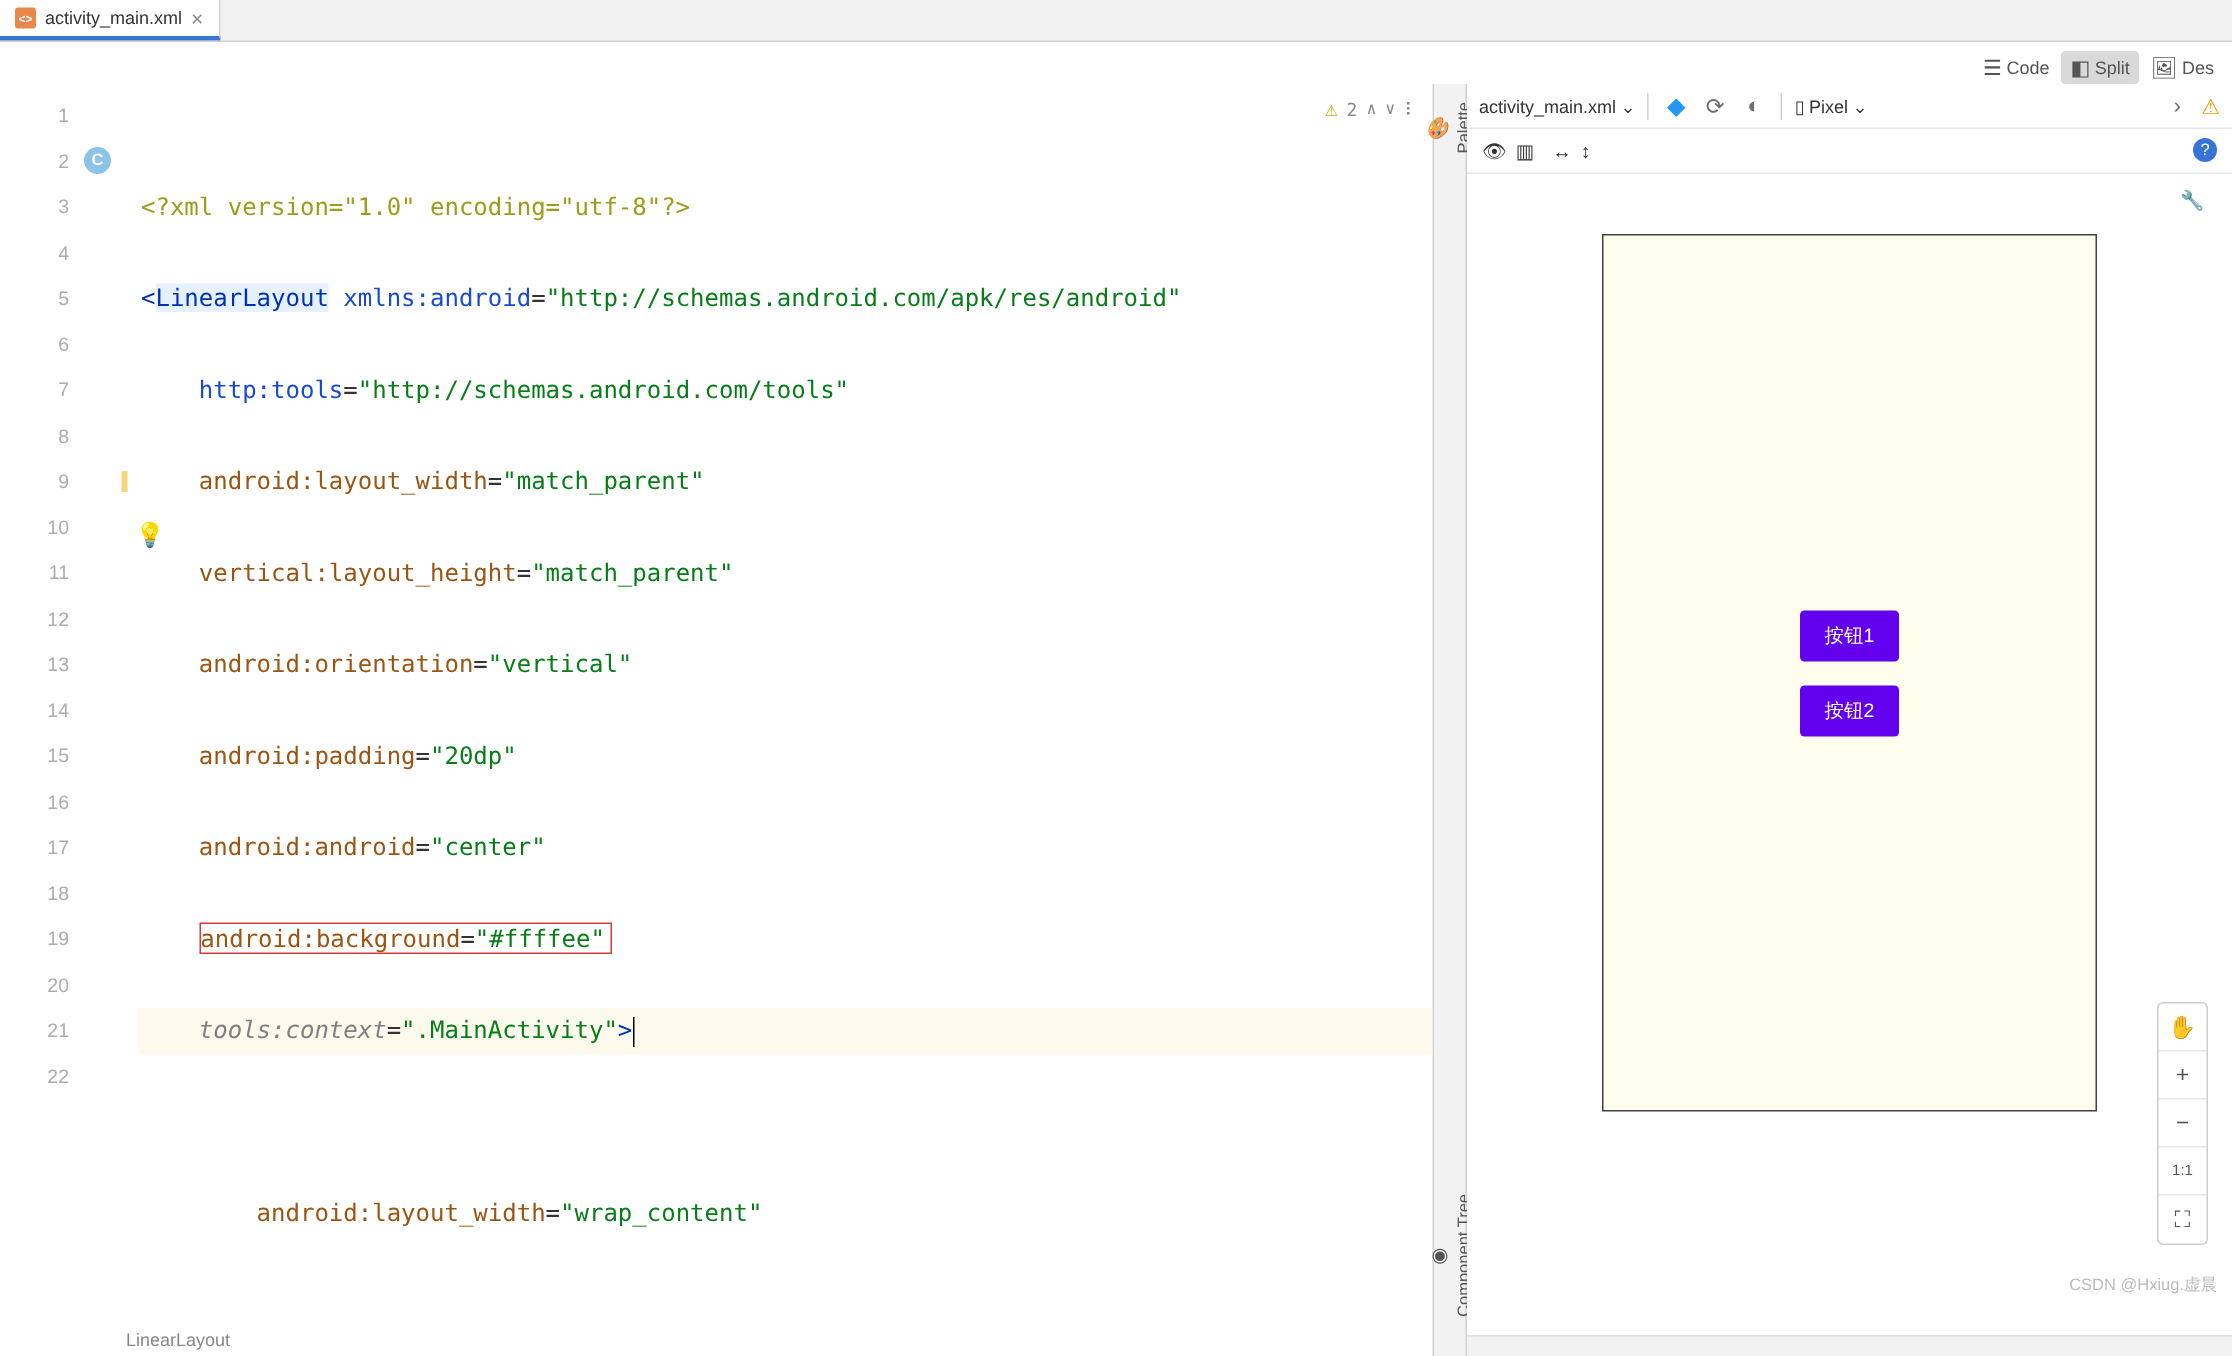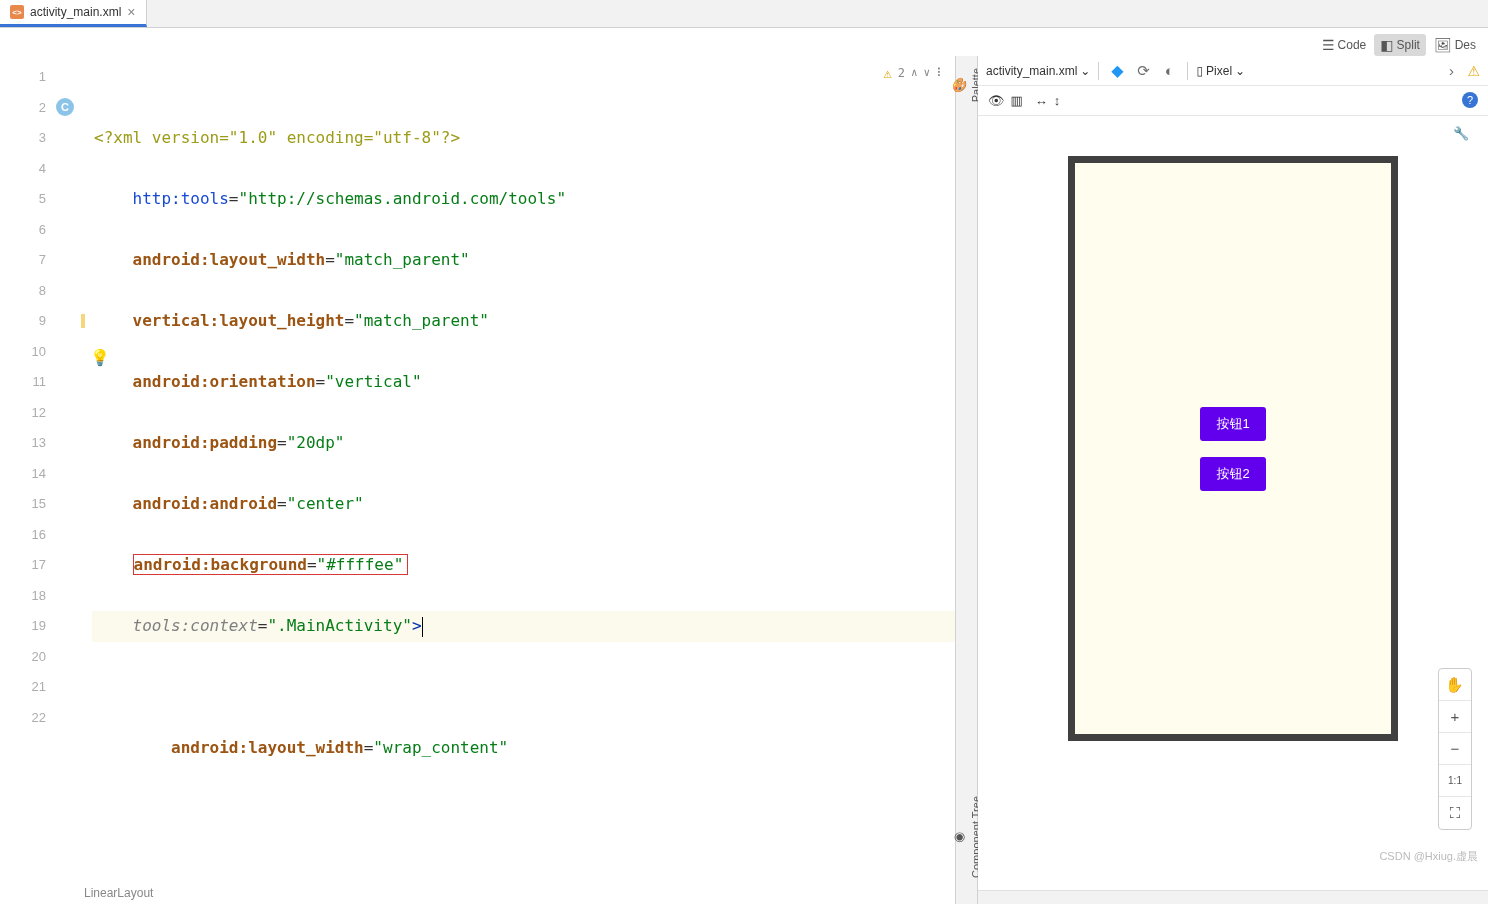--- a/index.html
+++ b/index.html
@@ -20,41 +20,41 @@
 .gutter .bulb { position: absolute; right: -28px; top: 6px; color: #f2a72c; font-size: 16px; }
 .gutter .ychg { position: absolute; right: -3px; top: 8px; width: 4px; height: 14px; background: #f5d67b; }
 .code-area { flex: 1; padding: 6px 0 6px 10px; font-family: "Consolas", "Menlo", monospace; font-size: 16px; line-height: 30.5px; white-space: pre; overflow: hidden; position: relative; }
 .code-line { height: 30.5px; padding-left: 2px; }
 .code-line.cursor-line { background: #fcfaed; }
 .hl-tag { background: #e6f1fb; }
 .redbox { border: 1px solid #d63838; padding: 0 4px 0 0; }
 .c-pi { color: #9c9c18; }
 .c-tag { color: #0033b3; }
 .c-ns { color: #174ad4; }
-.c-attr { color: #9c5412; font-weight: bold; }
+.c-attr { color: #9c5412; }
 .c-attr-gray { color: #808080; font-style: italic; }
 .c-eq { color: #333; }
 .c-val { color: #067d17; }
 .c-angle { color: #0033b3; }
 .warn-area { position: absolute; right: 10px; top: 2px; display: flex; align-items: center; gap: 6px; font-size: 12px; color: #888; }
 .warn-area .wicon { color: #e2a100; font-size: 14px; }
 .warn-area .chev { font-size: 11px; }
 .right-tabs { width: 22px; background: #f2f2f2; border-right: 1px solid #d1d1d1; display: flex; flex-direction: column; align-items: center; padding-top: 6px; gap: 40px; }
 .right-tabs .vtab { writing-mode: vertical-rl; transform: rotate(180deg); font-size: 11px; color: #555; display: flex; flex-direction: column; align-items: center; gap: 4px; cursor: pointer; padding: 6px 2px; }
 .right-tabs .vtab.ctree { position: absolute; bottom: 20px; }
 .right-tabs .ticon { font-size: 13px; transform: rotate(90deg); }
 .preview-pane { width: 510px; display: flex; flex-direction: column; background: #fff; position: relative; }
 .preview-toolbar { height: 30px; display: flex; align-items: center; gap: 6px; padding: 0 8px; border-bottom: 1px solid #e6e6e6; font-size: 12px; }
 .preview-toolbar .sep { width: 1px; height: 18px; background: #d1d1d1; margin: 0 2px; }
 .preview-toolbar .tb-icon { width: 20px; height: 20px; display: flex; align-items: center; justify-content: center; color: #6e6e6e; cursor: pointer; font-size: 15px; }
 .preview-toolbar .tb-txt { display: flex; align-items: center; gap: 3px; cursor: pointer; color: #333; }
 .preview-toolbar .warn-s { color: #e2a100; font-size: 14px; }
 .preview-toolbar2 { height: 30px; display: flex; align-items: center; gap: 6px; padding: 0 10px; border-bottom: 1px solid #e6e6e6; }
 .preview-canvas { flex: 1; display: flex; justify-content: center; padding: 20px 20px 0; position: relative; background: #fff; overflow: hidden; }
-.device-frame { width: 330px; height: 585px; background: #fffeee; border: 7px solid #404040; position: relative; margin-top: 20px; }
+.device-frame { width: 330px; height: 585px; background: #fffeee; border: 1px solid #404040; position: relative; margin-top: 20px; }
 .device-inner { position: absolute; inset: 0; display: flex; flex-direction: column; align-items: center; justify-content: center; gap: 16px; }
 .dev-btn { background: #6200ee; color: #fff; padding: 8px 16px; font-size: 13px; border: none; border-radius: 3px; }
 .wrench { position: absolute; right: 18px; top: 10px; color: #888; font-size: 13px; }
 .zoom-panel { position: absolute; right: 16px; bottom: 60px; display: flex; flex-direction: column; background: #fff; border: 1px solid #ccc; border-radius: 4px; overflow: hidden; }
 .zoom-panel .zb { width: 32px; height: 32px; display: flex; align-items: center; justify-content: center; border-bottom: 1px solid #e6e6e6; font-size: 15px; color: #555; cursor: pointer; }
 .zoom-panel .zb:last-child { border-bottom: none; }
 .bottom-scroll { height: 14px; background: #f2f2f2; border-top: 1px solid #e0e0e0; }
 .status-path { position: absolute; left: 84px; bottom: 4px; font-size: 12px; color: #888; }
 .tb-icon.surf { color: #2196f3; font-size: 16px; }
 .watermark { position: absolute; right: 10px; bottom: 40px; font-size: 11px; color: #bbb; }
@@ -114,20 +114,21 @@
       <div class="ln">22</div>
     </div>
     <div class="code-area">
       <div class="warn-area">
         <span class="wicon">⚠</span><span>2</span>
         <span class="chev">∧</span>
         <span class="chev">∨</span>
         <span>⠇</span>
       </div>
 <div class="code-line"><span class="c-pi">&lt;?xml version="1.0" encoding="utf-8"?&gt;</span></div>
+<div class="code-line"><span class="c-angle">&lt;</span><span class="c-tag hl-tag">LinearLayout</span> <span class="c-ns">xmlns:android</span><span class="c-eq">=</span><span class="c-val">"http://schemas.android.com/apk/res/android"</span></div>
 <div class="code-line">    <span class="c-ns">http:tools</span><span class="c-eq">=</span><span class="c-val">"http://schemas.android.com/tools"</span></div>
 <div class="code-line">    <span class="c-attr">android:layout_width</span><span class="c-eq">=</span><span class="c-val">"match_parent"</span></div>
 <div class="code-line">    <span class="c-attr">vertical:layout_height</span><span class="c-eq">=</span><span class="c-val">"match_parent"</span></div>
 <div class="code-line">    <span class="c-attr">android:orientation</span><span class="c-eq">=</span><span class="c-val">"vertical"</span></div>
 <div class="code-line">    <span class="c-attr">android:padding</span><span class="c-eq">=</span><span class="c-val">"20dp"</span></div>
 <div class="code-line">    <span class="c-attr">android:android</span><span class="c-eq">=</span><span class="c-val">"center"</span></div>
 <div class="code-line">    <span class="redbox"><span class="c-attr">android:background</span><span class="c-eq">=</span><span class="c-val">"#ffffee"</span></span></div>
 <div class="code-line cursor-line">    <span class="c-attr-gray">tools:context</span><span class="c-eq">=</span><span class="c-val">".MainActivity"</span><span class="c-angle">&gt;</span><span class="cursor"></span></div>
 <div class="code-line"></div>
 <div class="code-line">        <span class="c-attr">android:layout_width</span><span class="c-eq">=</span><span class="c-val">"wrap_content"</span></div>

